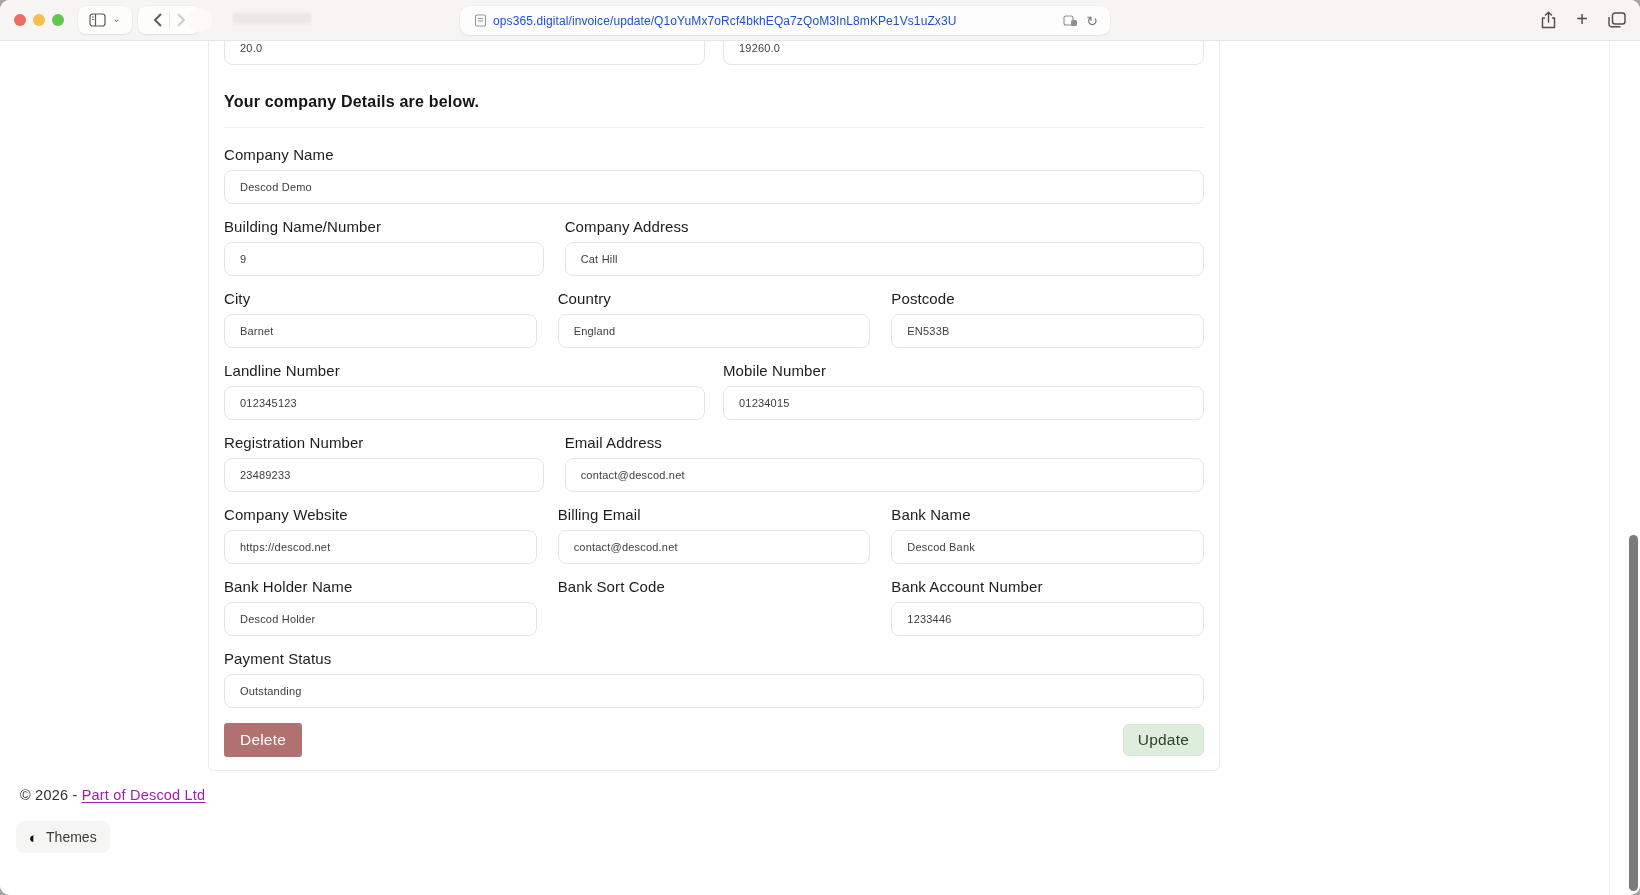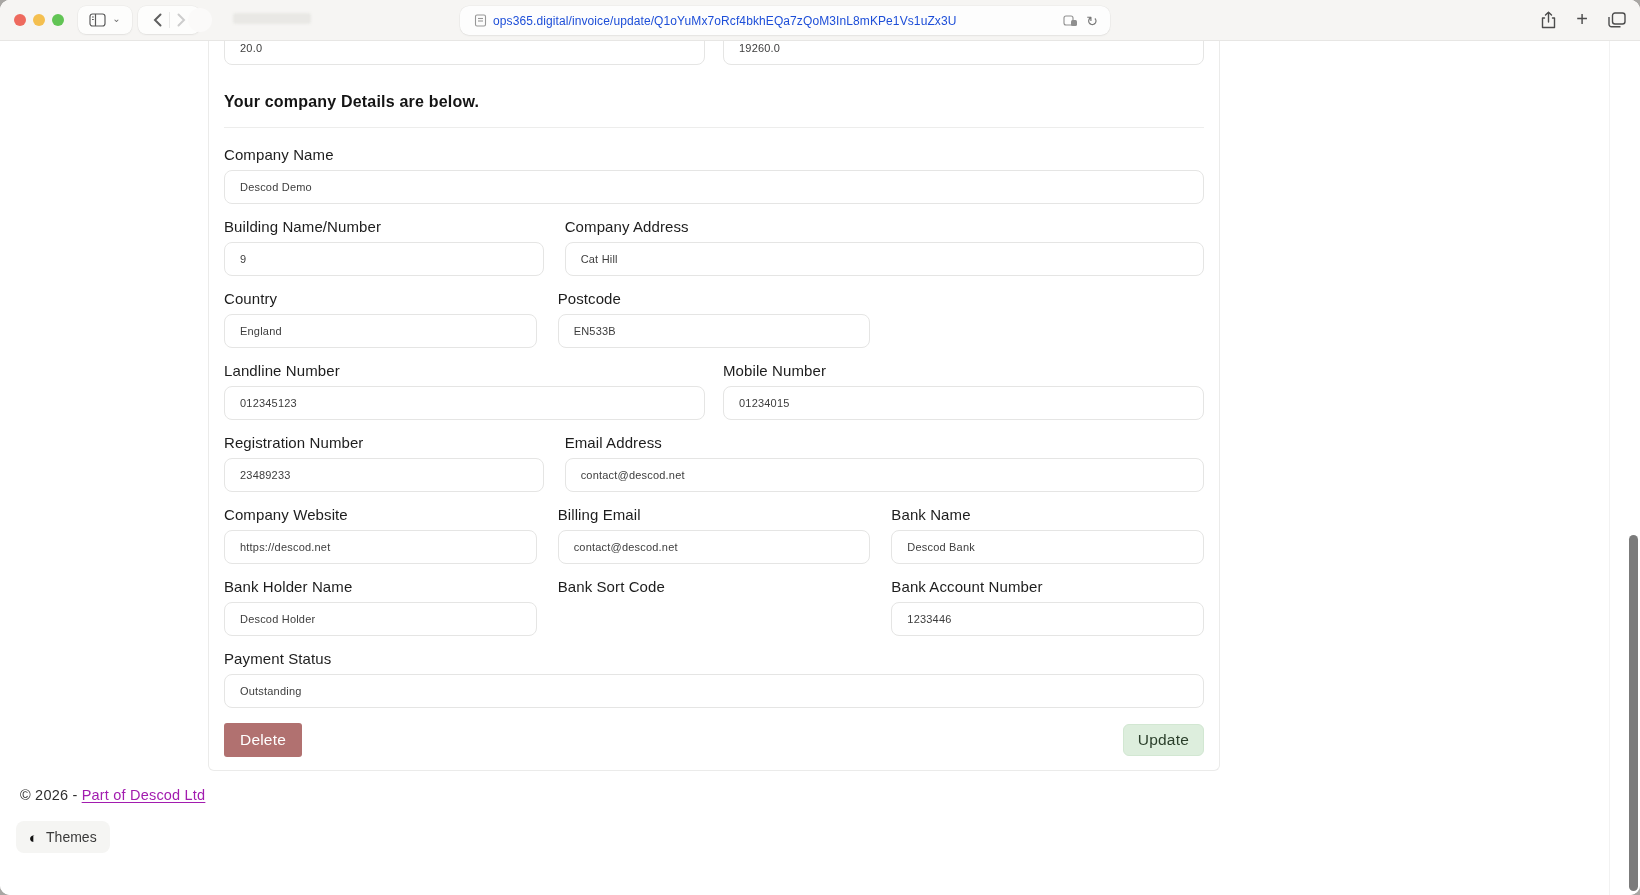--- a/index.html
+++ b/index.html
@@ -204,20 +204,24 @@
           <input type="text" value="9" style="">
         </div>
         <div class="field">
           <label>Company Address</label>
           <input type="text" value="Cat Hill" style="">
         </div>
       </div>
 
       <div class="row cols-3">
         <div class="field">
+          <label>City</label>
+          <input type="text" value="Barnet" style="">
+        </div>
+        <div class="field">
           <label>Country</label>
           <input type="text" value="England" style="">
         </div>
         <div class="field">
           <label>Postcode</label>
           <input type="text" value="EN533B" style="">
         </div>
       </div>
 
       <div class="row cols-2">

